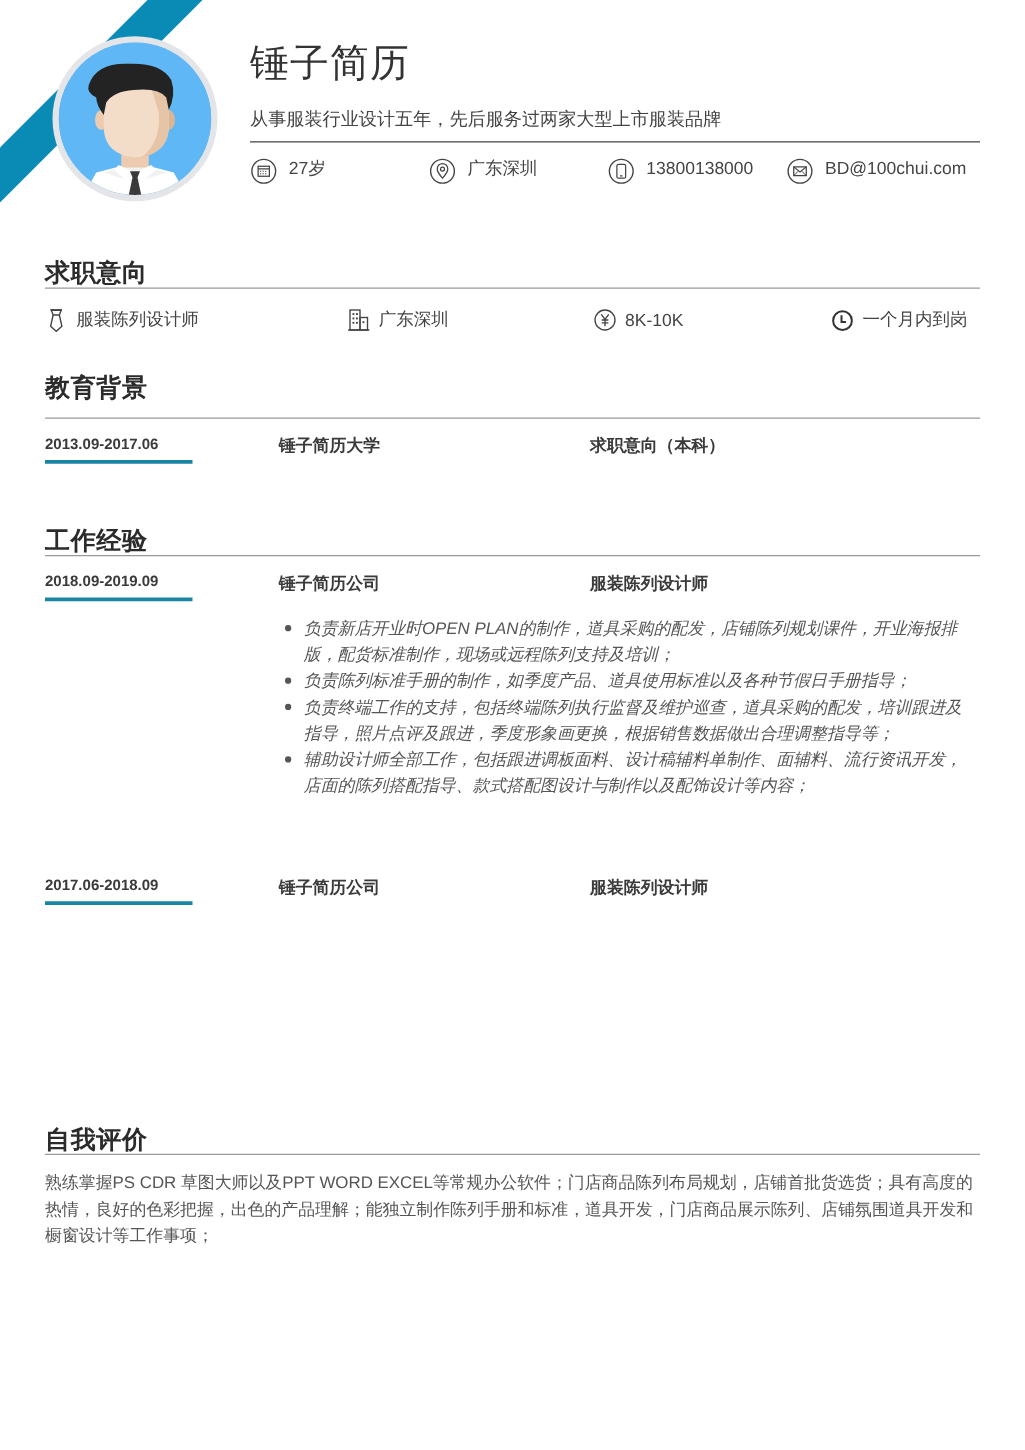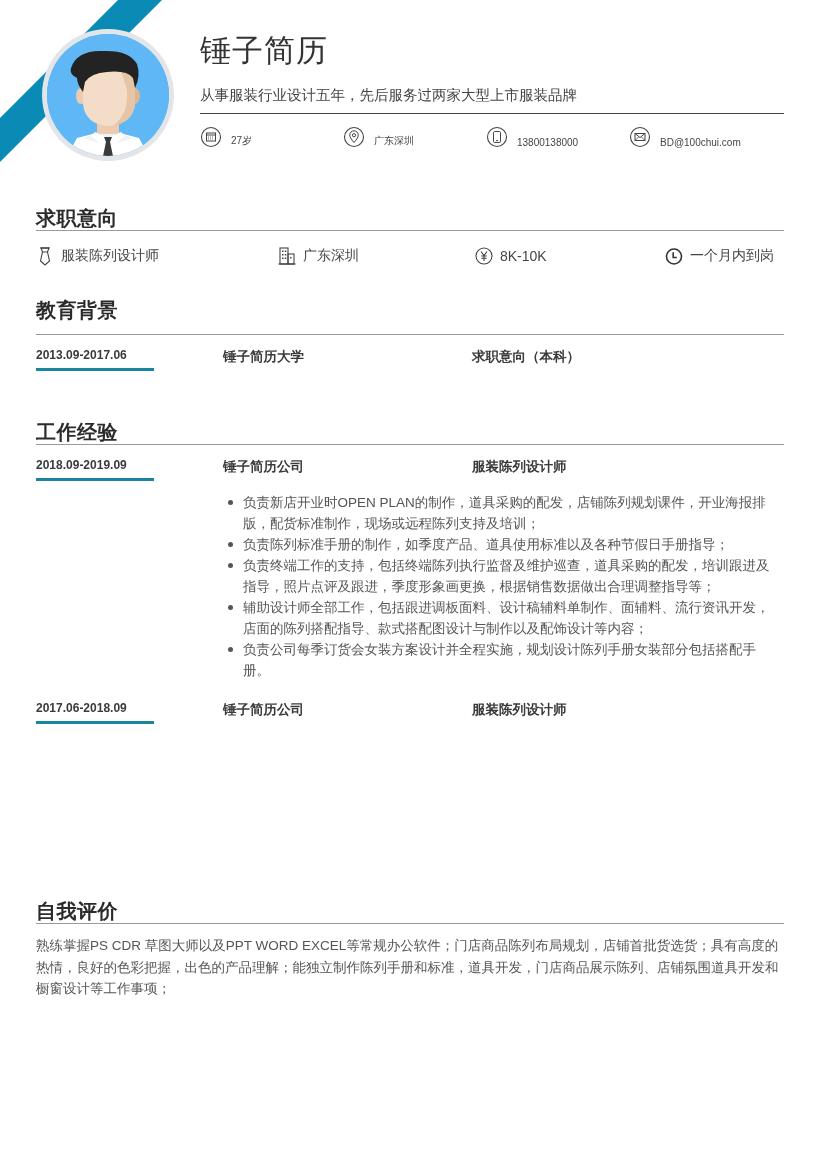--- a/index.html
+++ b/index.html
@@ -22,21 +22,21 @@
       position: absolute; left: 200px; top: 30px; font-size: 31px; color: #333;
       letter-spacing: 1px; font-weight: normal;
     }
     .tagline {
       position: absolute; left: 200px; top: 86px; font-size: 14.5px; color: #444;
     }
     .header-rule {
       position: absolute; left: 200px; top: 113px; width: 584px; height: 1px; background: #444;
     }
     .contact-row { position: absolute; top: 126px; left: 200px; width: 584px; height: 24px; }
-    .contact-item { position: absolute; top: 0; display: flex; align-items: flex-end; font-size: 10px; color: #444; }
+    .contact-item { position: absolute; top: 0; display: flex; align-items: flex-start; font-size: 14px; color: #444; }
     .contact-item .ic { width: 22px; height: 22px; margin-right: 9px; display: inline-block; }
     .contact-item .ic svg { display: block; }
 
     .section-title {
       position: absolute; left: 36px; font-size: 20px; font-weight: bold; color: #2b2b2b; letter-spacing: 0.5px;
     }
     .section-rule {
       position: absolute; left: 36px; width: 748px; height: 1px; background: #9a9a9a;
     }
 
@@ -46,21 +46,21 @@
 
     .entry-date {
       position: absolute; left: 36px; font-size: 12px; font-weight: bold; color: #3a3a3a;
     }
     .entry-bar {
       position: absolute; left: 36px; width: 118px; height: 3px; background: #1a85a3;
     }
     .entry-org { position: absolute; left: 223px; font-size: 13.5px; font-weight: bold; color: #3a3a3a; }
     .entry-role { position: absolute; left: 472px; font-size: 13.5px; font-weight: bold; color: #3a3a3a; }
 
-    .bullets { position: absolute; left: 226px; width: 556px; list-style: none; font-size: 13.5px; color: #555; line-height: 21px; }
+    .bullets { position: absolute; left: 226px; width: 556px; list-style: none; font-size: 13.5px; color: #555; line-height: 21px; font-style: italic; }
     .bullets li { position: relative; padding-left: 17px; }
     .bullets li::before {
       content: ""; position: absolute; left: 2px; top: 8px; width: 5px; height: 5px; border-radius: 50%; background: #555;
     }
 
     .self-text {
       position: absolute; left: 36px; top: 935px; width: 750px; font-size: 13.5px; color: #555; line-height: 21.5px;
     }
   </style>
 </head>
@@ -211,21 +211,20 @@
 <div class="entry-date" style="top:458px;">2018.09-2019.09</div>
 <div class="entry-bar" style="top:478px;"></div>
 <div class="entry-org" style="top:458px;">锤子简历公司</div>
 <div class="entry-role" style="top:458px;">服装陈列设计师</div>
 
 <ul class="bullets" style="top:492px;">
   <li>负责新店开业时OPEN PLAN的制作，道具采购的配发，店铺陈列规划课件，开业海报排版，配货标准制作，现场或远程陈列支持及培训；</li>
   <li>负责陈列标准手册的制作，如季度产品、道具使用标准以及各种节假日手册指导；</li>
   <li>负责终端工作的支持，包括终端陈列执行监督及维护巡查，道具采购的配发，培训跟进及指导，照片点评及跟进，季度形象画更换，根据销售数据做出合理调整指导等；</li>
   <li>辅助设计师全部工作，包括跟进调板面料、设计稿辅料单制作、面辅料、流行资讯开发，店面的陈列搭配指导、款式搭配图设计与制作以及配饰设计等内容；</li>
-  <li>负责公司每季订货会女装方案设计并全程实施，规划设计陈列手册女装部分包括搭配手册。</li>
 </ul>
 
 <div class="entry-date" style="top:701px;">2017.06-2018.09</div>
 <div class="entry-bar" style="top:721px;"></div>
 <div class="entry-org" style="top:701px;">锤子简历公司</div>
 <div class="entry-role" style="top:701px;">服装陈列设计师</div>
 
 <ul class="bullets" style="top:735px;">
 </ul>
 

